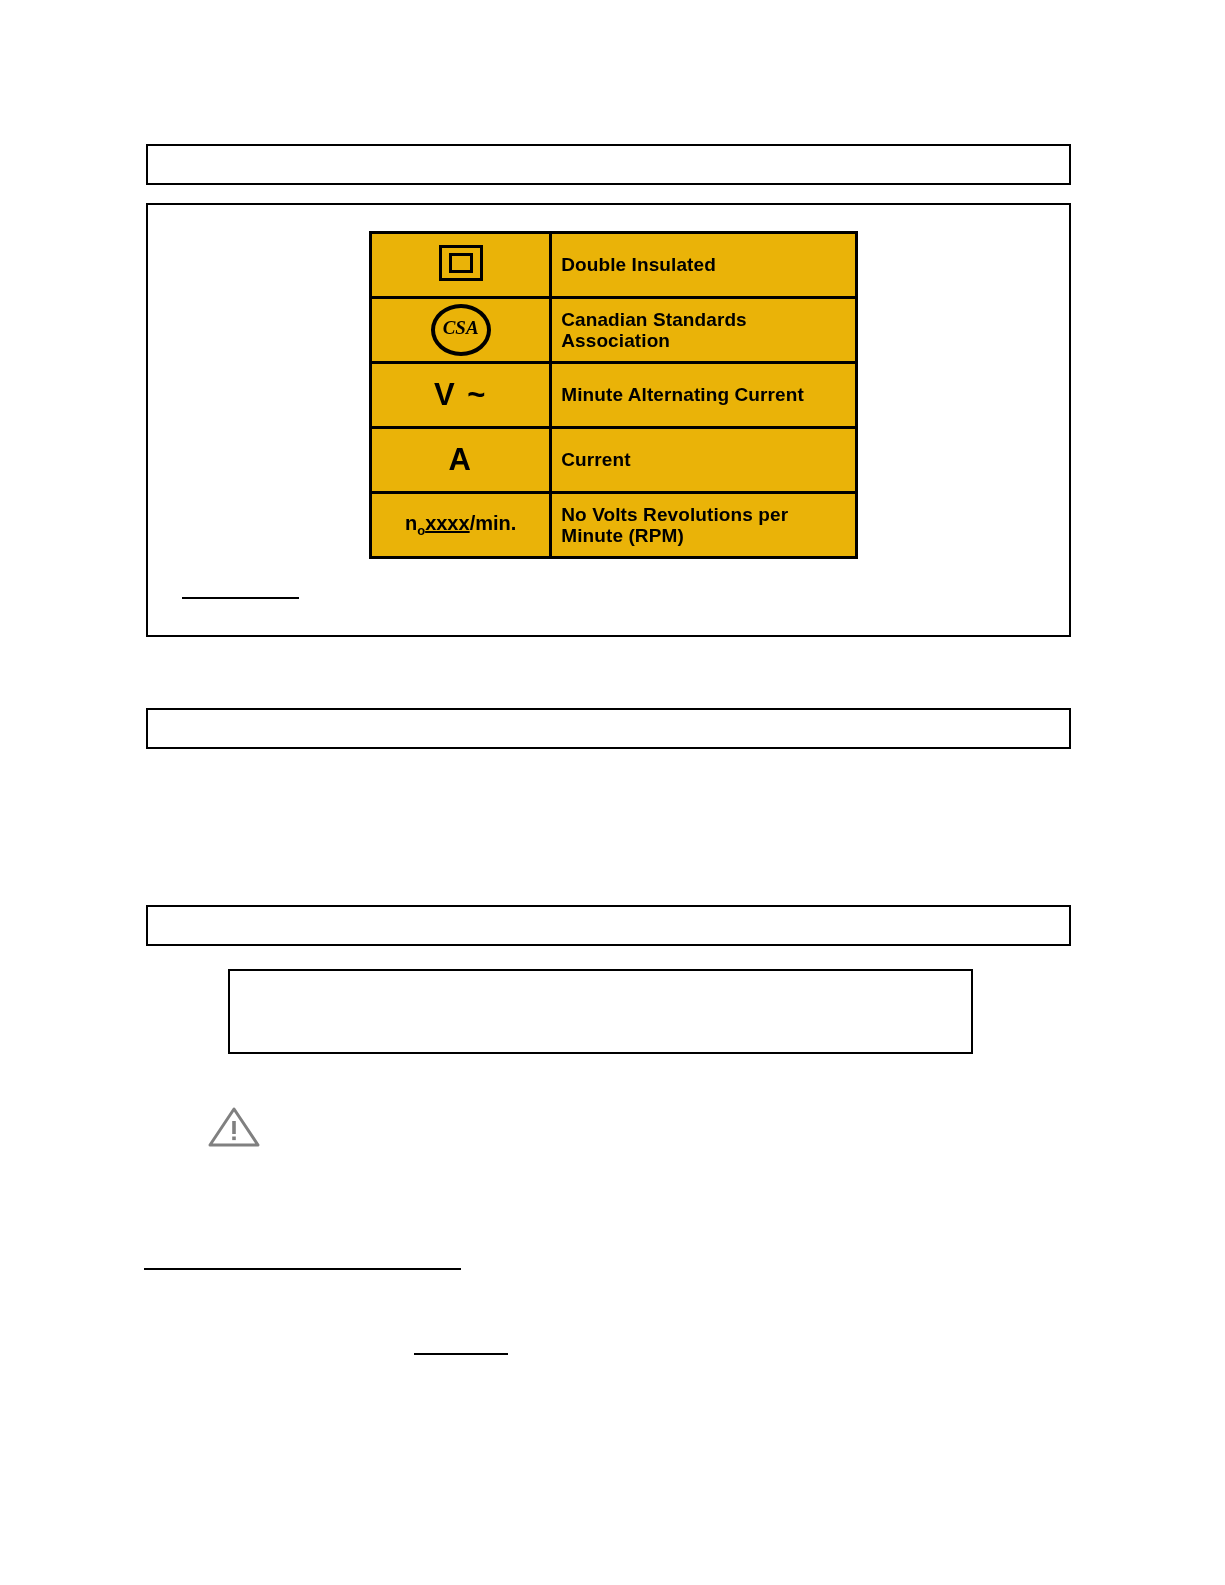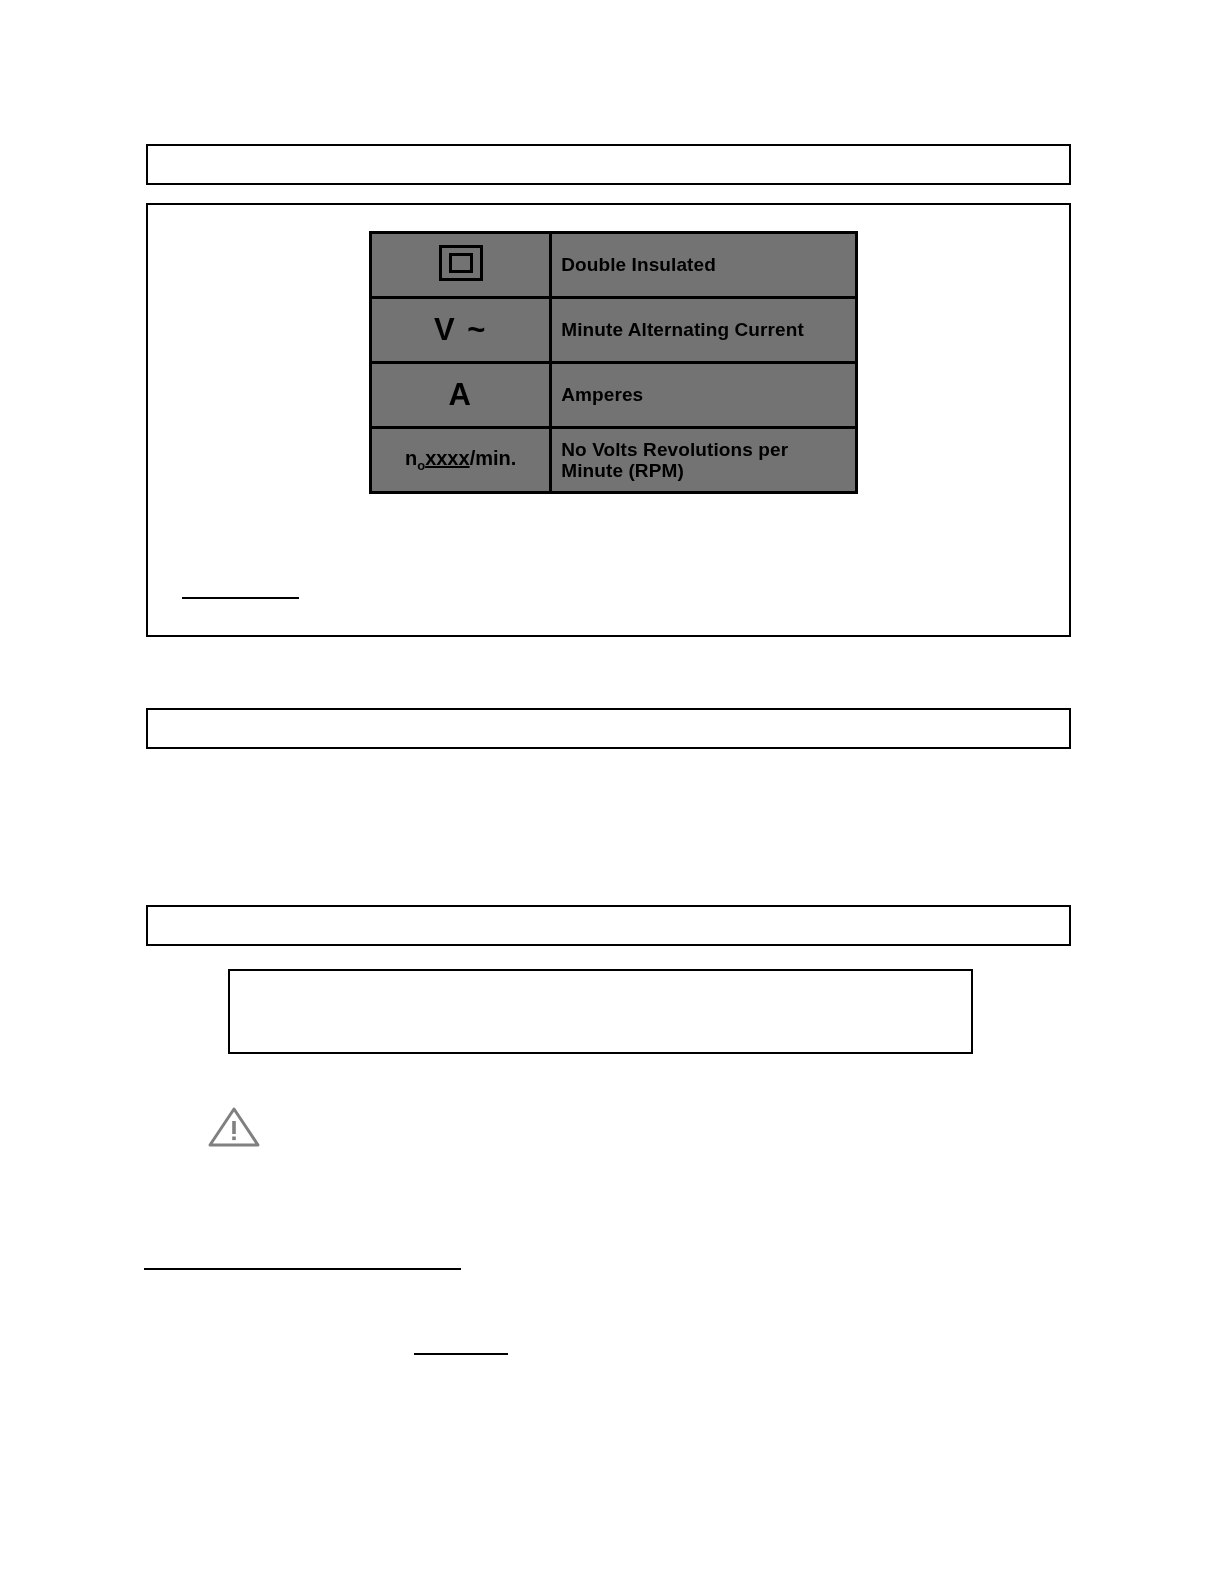--- a/index.html
+++ b/index.html
@@ -42,21 +42,21 @@
     box-sizing: border-box;
     background: #ffffff;
   }
 
   #symbol-table {
     position: absolute;
     left: 221px;
     top: 26px;
     width: 489px;
     border-collapse: collapse;
-    background: #737373;
+    background: #eab308;
   }
   #symbol-table td {
     border: 3px solid #000000;
     padding: 0;
     vertical-align: middle;
   }
   #symbol-table td.sym-cell {
     width: 182px;
     height: 62px;
     text-align: center;
@@ -208,29 +208,35 @@
   <table id="symbol-table">
     <tbody>
       <tr>
         <td class="sym-cell">
           <span class="sym-double"></span>
         </td>
         <td class="desc-cell">Double Insulated</td>
       </tr>
       <tr>
         <td class="sym-cell">
+          <span class="sym-csa">CSA</span>
+        </td>
+        <td class="desc-cell">Canadian Standards Association</td>
+      </tr>
+      <tr>
+        <td class="sym-cell">
           <span class="sym-bigletter">V ~</span>
         </td>
         <td class="desc-cell">Minute Alternating Current</td>
       </tr>
       <tr>
         <td class="sym-cell">
           <span class="sym-bigletter">A</span>
         </td>
-        <td class="desc-cell">Amperes</td>
+        <td class="desc-cell">Current</td>
       </tr>
       <tr>
         <td class="sym-cell sym-rpm">
           n<span class="sub">o</span><span class="u">xxxx</span>/min.
         </td>
         <td class="desc-cell">No Volts Revolutions per Minute (RPM)</td>
       </tr>
     </tbody>
   </table>
 </div>

